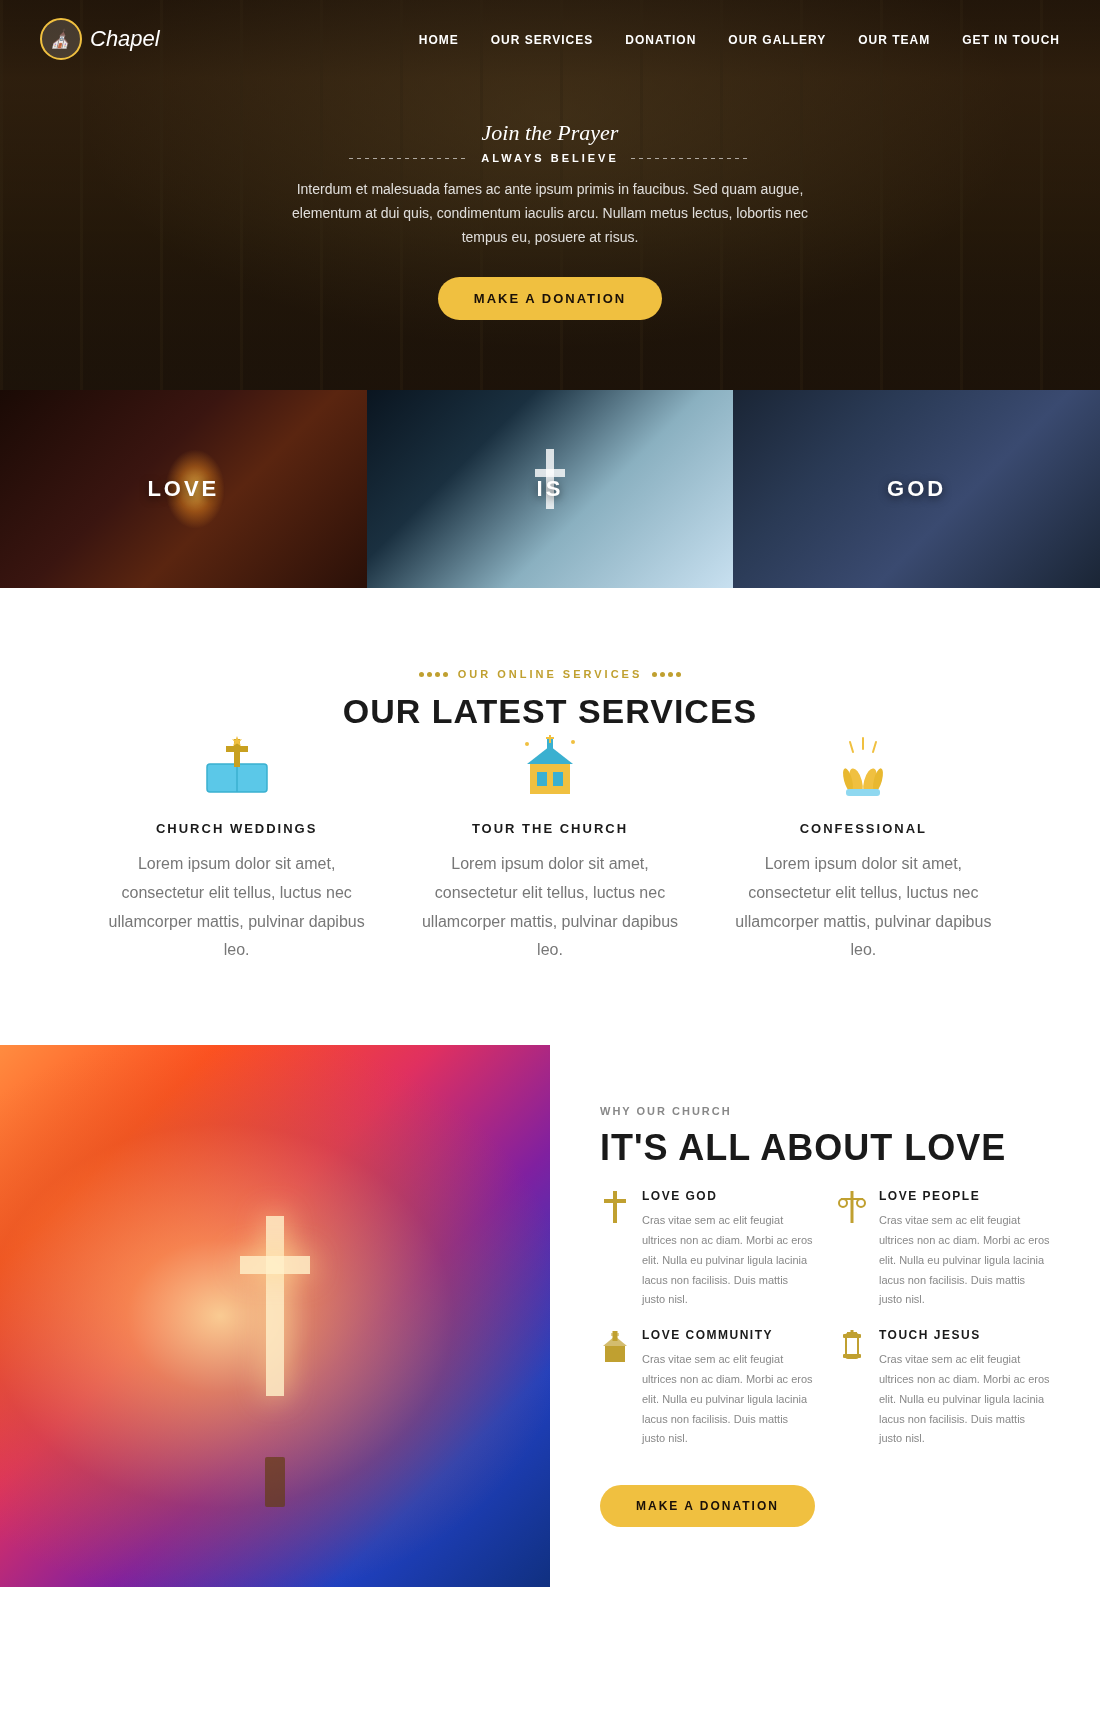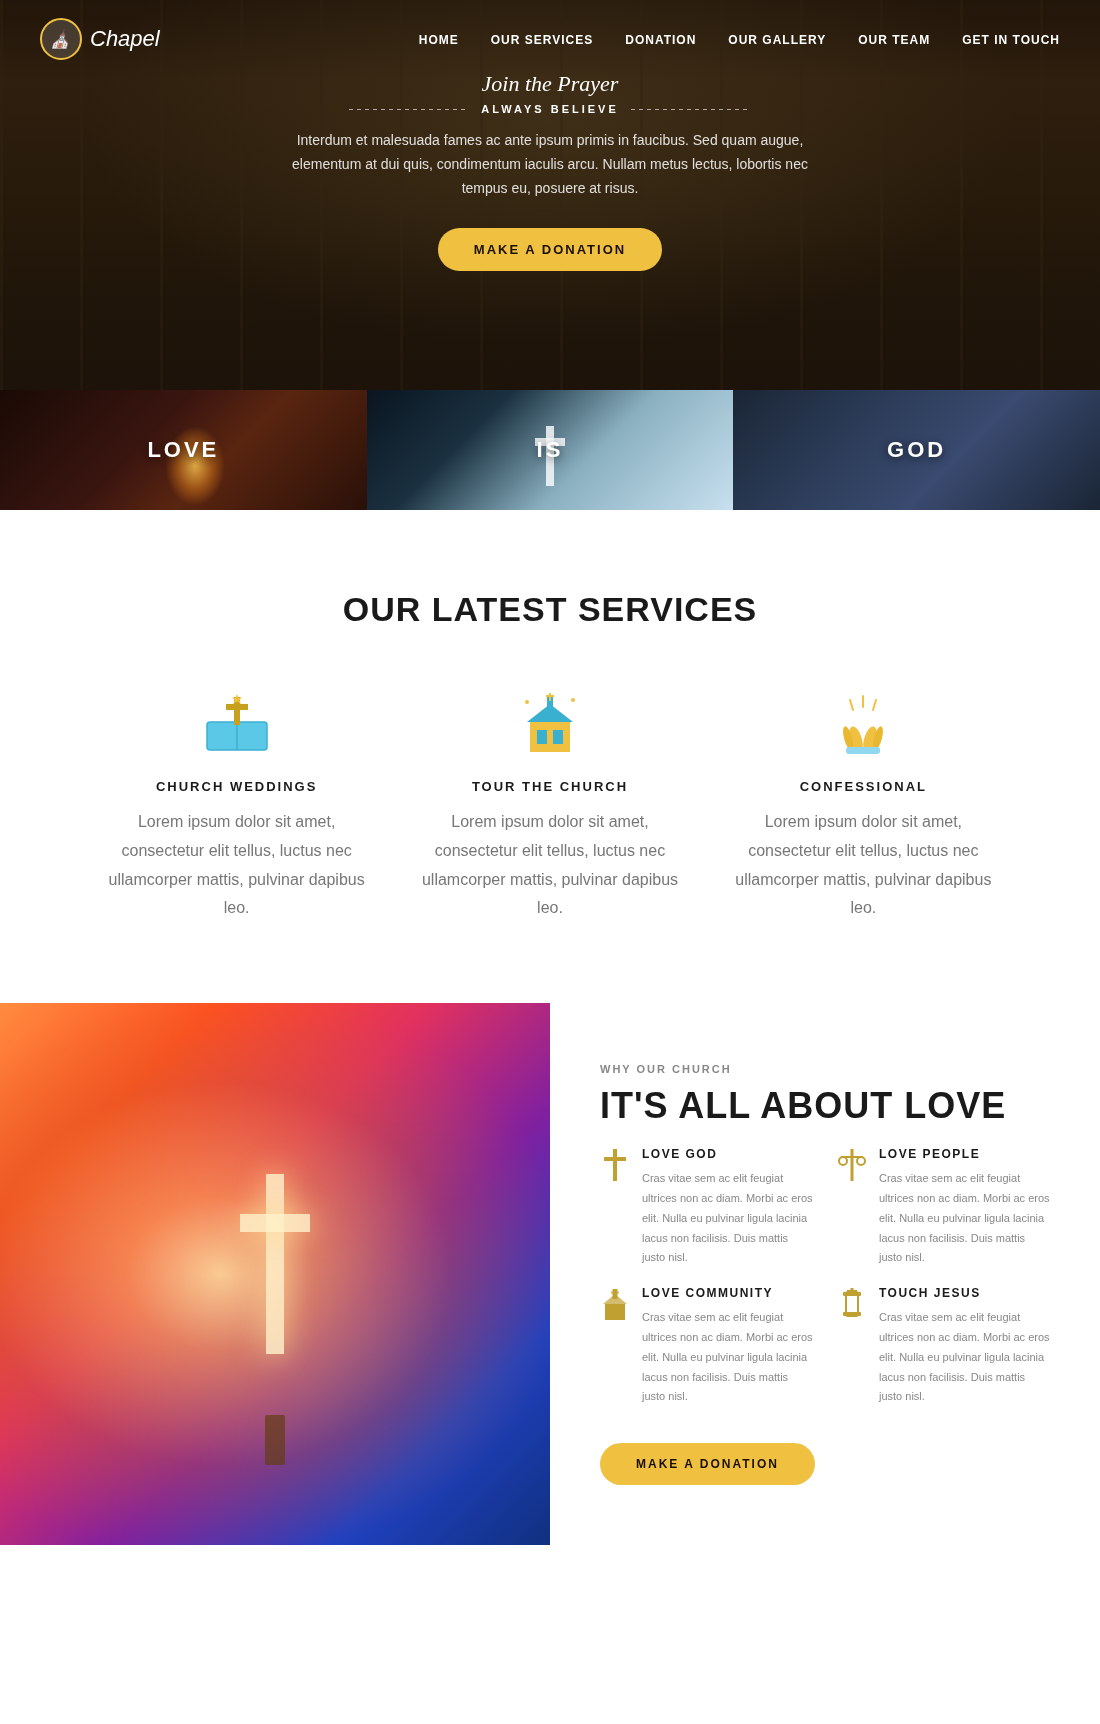--- a/index.html
+++ b/index.html
@@ -72,21 +72,21 @@
       position: absolute; inset: 0;
       background:
         repeating-linear-gradient(90deg,
           rgba(80,60,30,0.4) 0px, rgba(80,60,30,0.4) 3px,
           transparent 3px, transparent 80px
         );
     }
     .hero-content {
       position: relative; z-index: 2;
       text-align: center;
-      padding-top: 71px;
+      padding-top: 120px;
       color: #fff;
     }
     .hero-subtitle {
       font-family: 'Georgia', serif;
       font-style: italic;
       font-size: 22px;
       color: #fff;
       margin-bottom: 6px;
       font-weight: 300;
     }
@@ -134,21 +134,21 @@
       letter-spacing: 2px;
       text-transform: uppercase;
       border-radius: 30px;
       cursor: pointer;
     }
 
     
     .gallery-strip {
       display: grid;
       grid-template-columns: 1fr 1fr 1fr;
-      height: 120px;
+      height: 198px;
       overflow: hidden;
     }
     .gallery-item {
       position: relative;
       overflow: hidden;
     }
     .gallery-bg-1 {
       background: linear-gradient(135deg, #1a0a05 0%, #3a1510 40%, #5a2510 60%, #2a1008 100%);
     }
     .gallery-bg-2 {
@@ -216,21 +216,20 @@
       width: 5px; height: 5px;
       background: #c0a030;
       border-radius: 50%;
       display: inline-block;
     }
     .section-title {
       font-size: 34px;
       font-weight: 900;
       color: #1a1a1a;
       letter-spacing: 1px;
-      margin-bottom: 60px;
     }
     .services-grid {
       display: grid;
       grid-template-columns: 1fr 1fr 1fr;
       gap: 40px;
       max-width: 900px;
       margin: 0 auto;
     }
     .service-card {
       text-align: center;
@@ -413,20 +412,35 @@
     <div class="gallery-label">IS</div>
   </div>
   <div class="gallery-item">
     <div class="gallery-bg-3" style="width:100%;height:100%;position:relative;background:linear-gradient(135deg,#1a2535 0%,#2a3a55 30%,#3a4a70 60%,#1a2535 100%);">
     </div>
     <div class="gallery-label">GOD</div>
   </div>
 </div>
 
 <div class="services-section">
+  <div class="section-label">
+    <span class="section-label-dots">
+        <span class="section-label-dot"></span>
+        <span class="section-label-dot"></span>
+        <span class="section-label-dot"></span>
+        <span class="section-label-dot"></span>
+      </span>
+    <span>OUR ONLINE SERVICES</span>
+    <span class="section-label-dots">
+        <span class="section-label-dot"></span>
+        <span class="section-label-dot"></span>
+        <span class="section-label-dot"></span>
+        <span class="section-label-dot"></span>
+      </span>
+  </div>
   <div class="section-title">OUR LATEST SERVICES</div>
   <div class="services-grid">
 
     <div class="service-card">
       <div class="service-icon">
         <svg width="70" height="65" viewBox="0 0 70 65">
 
           <rect x="5" y="30" width="60" height="28" rx="3" fill="#5bc8e8" stroke="#3ab0d0" stroke-width="1.5"></rect>
           <line x1="35" y1="30" x2="35" y2="58" stroke="#3ab0d0" stroke-width="1.5"></line>
 

